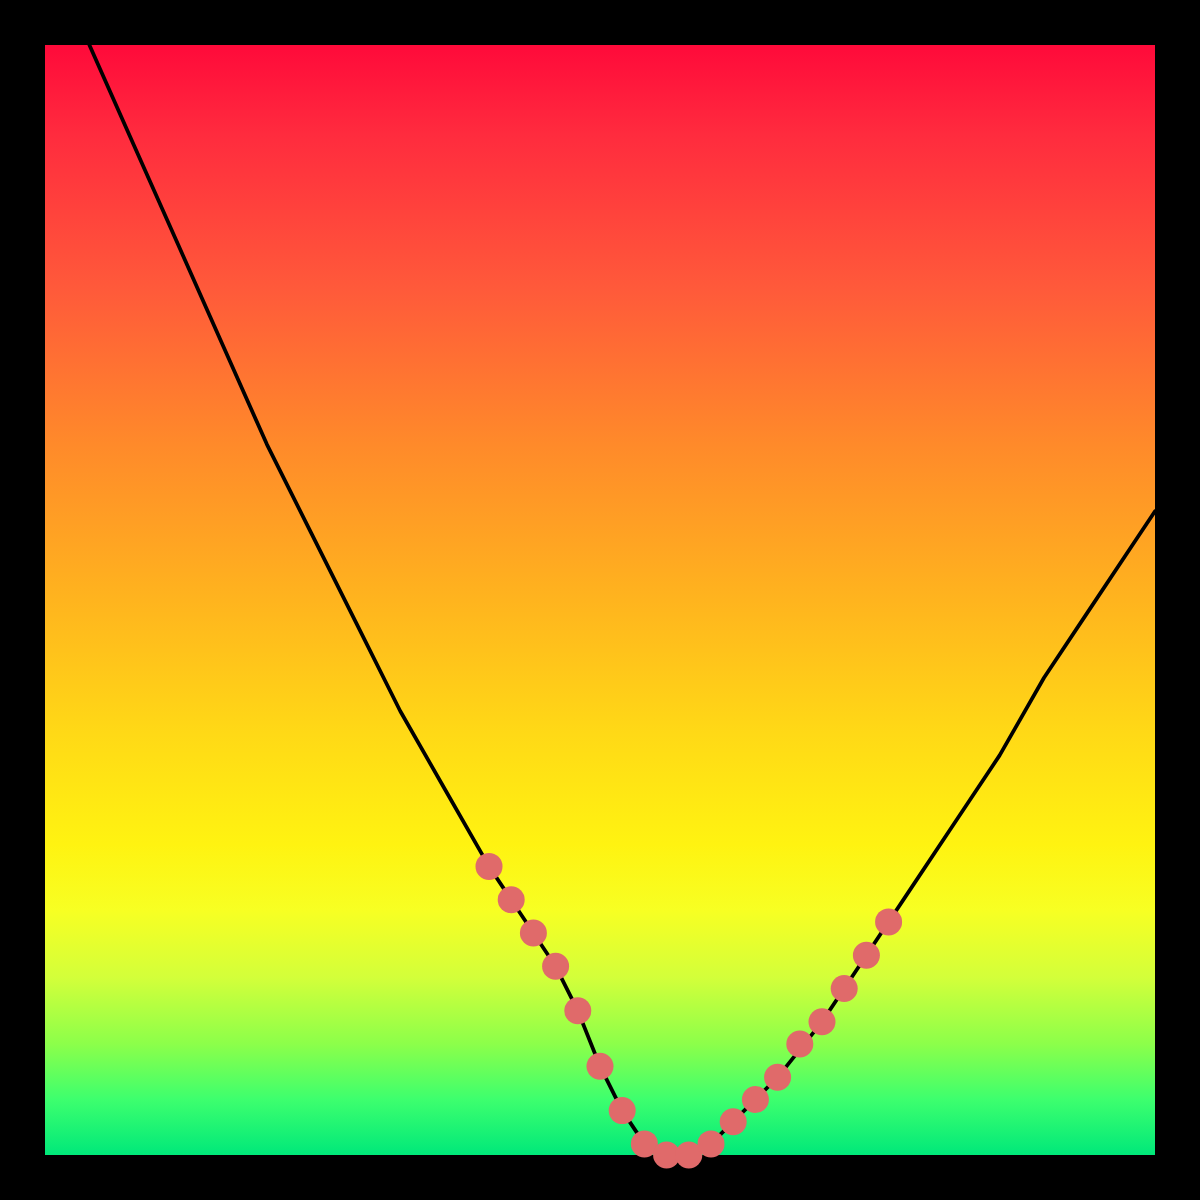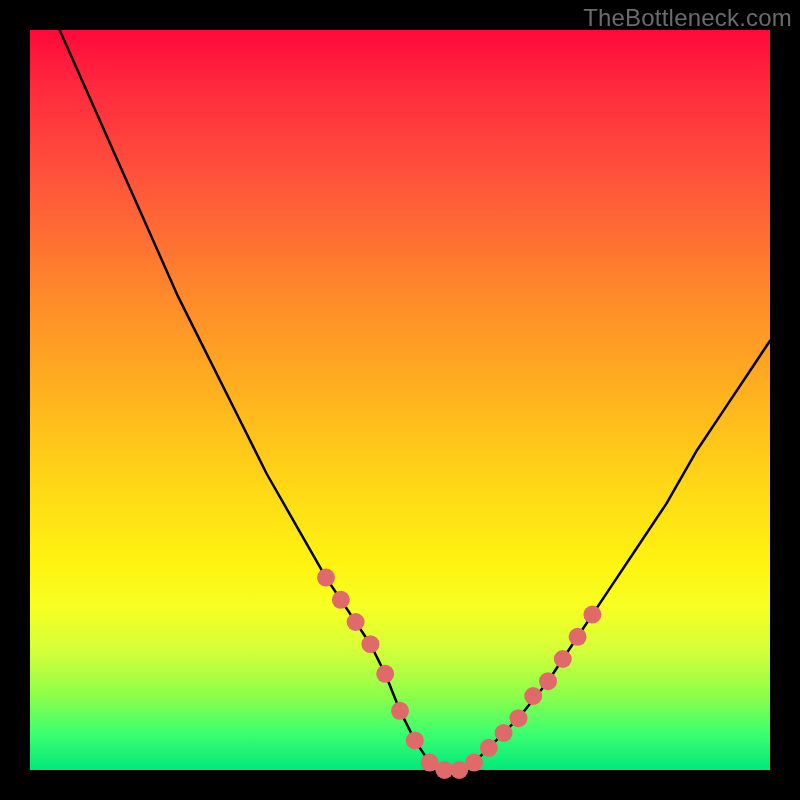--- a/index.html
+++ b/index.html
@@ -84,14 +84,13 @@
           <circle cx="473.6" cy="703.0" r="9" fill="#e06a6a"></circle>
           <circle cx="488.4" cy="688.2" r="9" fill="#e06a6a"></circle>
           <circle cx="503.2" cy="666.0" r="9" fill="#e06a6a"></circle>
           <circle cx="518.0" cy="651.2" r="9" fill="#e06a6a"></circle>
           <circle cx="532.8" cy="629.0" r="9" fill="#e06a6a"></circle>
           <circle cx="547.6" cy="606.8" r="9" fill="#e06a6a"></circle>
           <circle cx="562.4" cy="584.6" r="9" fill="#e06a6a"></circle>
         </g>
     </svg>
   </div>
-  <div class="watermark">TheBottleneck.com</div>
 </div>
 
 </body></html>

